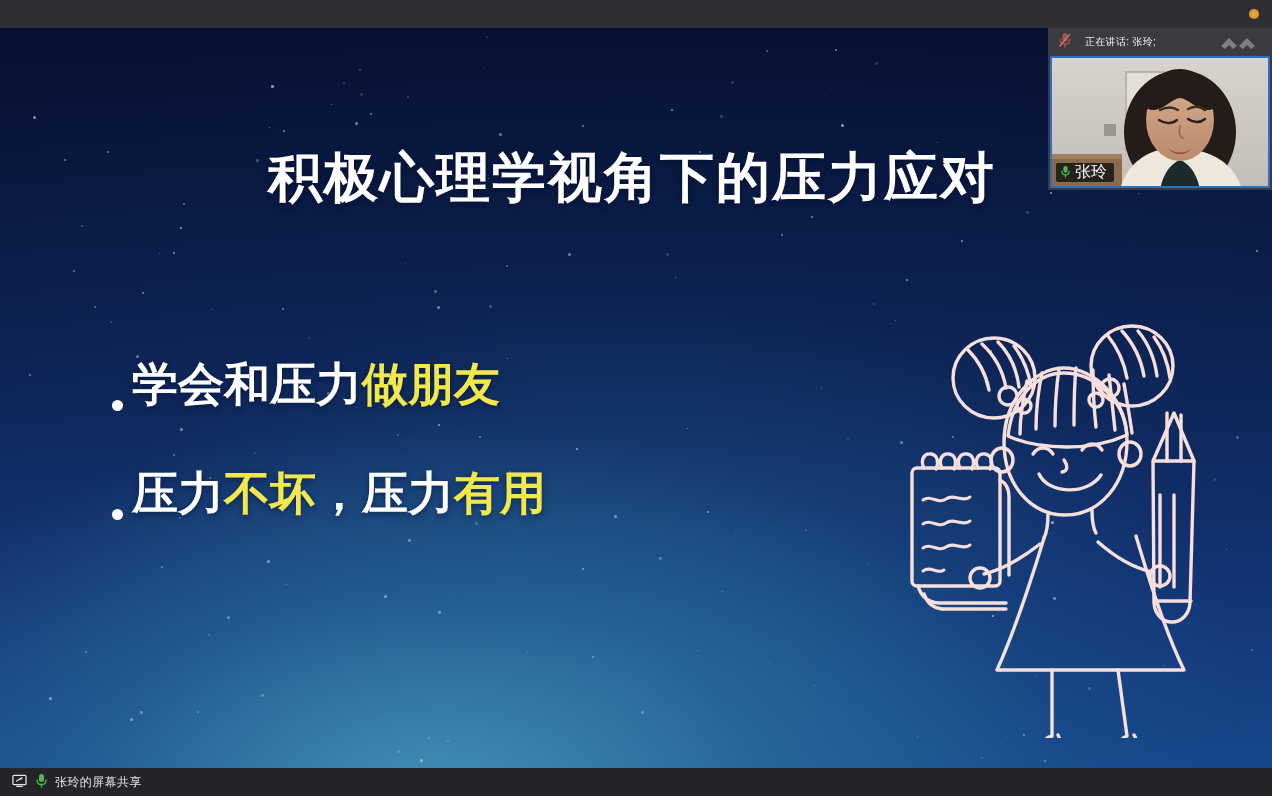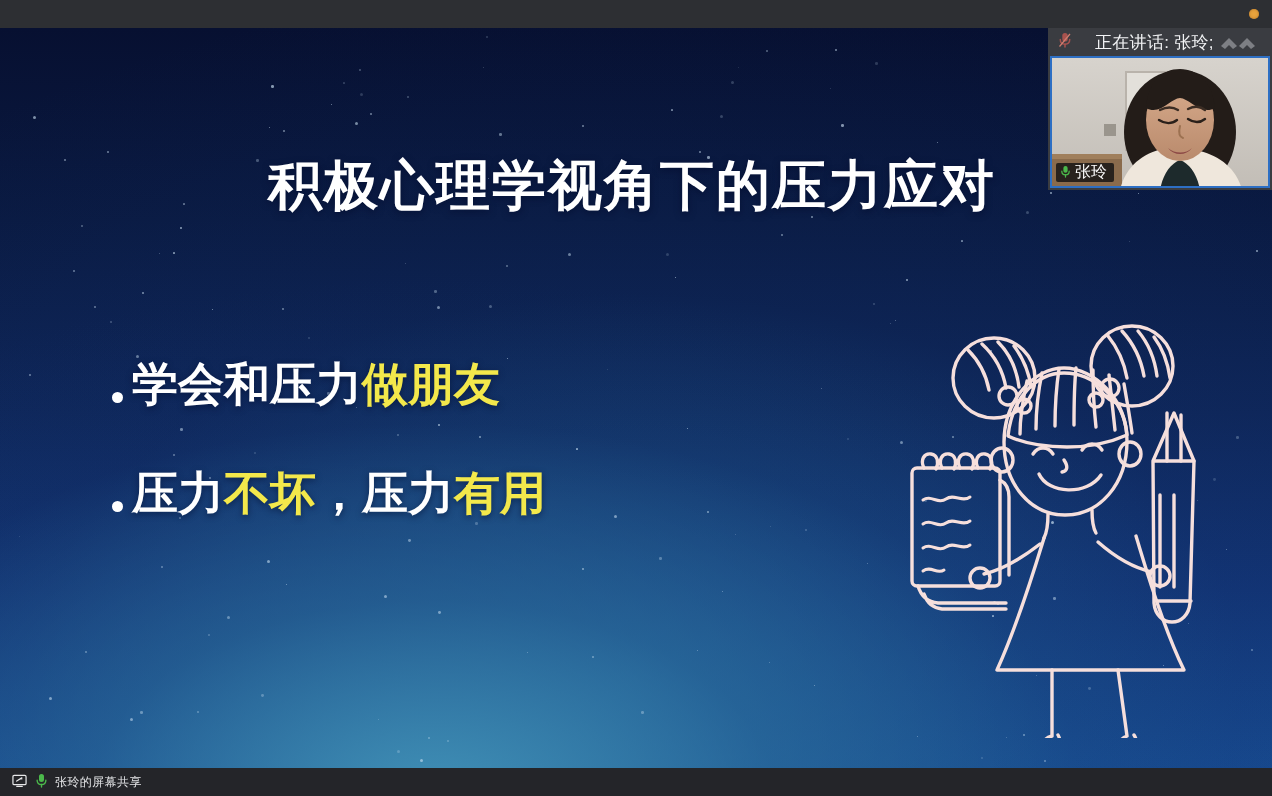--- a/index.html
+++ b/index.html
@@ -39,29 +39,28 @@
     position:absolute;left:0;top:118;width:1264px;
     top:118px;
     text-align:center;
     color:#ffffff;
     font-size:54px;
     font-weight:bold;
     letter-spacing:2px;
     line-height:1.18;
     text-shadow:0 2px 7px rgba(0,10,40,.55);
     white-space:nowrap;
-    margin-top:8px;
   }
 
   
   .bullets{
     position:absolute;left:112px;top:330px;width:700px;
   }
   .bullet{
-    display:flex;align-items:center;
+    display:flex;align-items:flex-end;
     font-size:46px;font-weight:bold;line-height:1.15;
     color:#ffffff;
     text-shadow:0 2px 6px rgba(0,12,45,.55);
     white-space:nowrap;
   }
   .bullet + .bullet{margin-top:56px;}
   .bullet .dot{
     width:11px;height:11px;border-radius:50%;background:#ffffff;
     margin-top:26px;margin-right:9px;flex:0 0 auto;
   }
@@ -89,21 +88,21 @@
   .vidtile{
     position:absolute;right:0;top:28px;width:224px;height:162px;z-index:60;
     background:#3a3c41;
   }
   .vid-head{
     position:relative;height:28px;background:#3a3c41;
     display:flex;align-items:center;
   }
   .vid-head .spk-icon{margin-left:10px;}
   .vid-head .spk-text{
-    color:#f2f3f5;font-size:17px;margin-left:23px;letter-spacing:.3px;white-space:nowrap;
+    color:#f2f3f5;font-size:10px;margin-left:13px;letter-spacing:.3px;white-space:nowrap;
   }
   .vid-head .collapse{
     position:absolute;right:10px;top:7px;width:44px;height:15px;opacity:.45;
   }
   .vid-frame{
     position:absolute;left:2px;top:28px;width:220px;height:132px;
     border:2px solid #2d6fc4;box-sizing:border-box;overflow:hidden;
     background:#9a8f84;
   }
   .vid-img{position:absolute;inset:0;}

